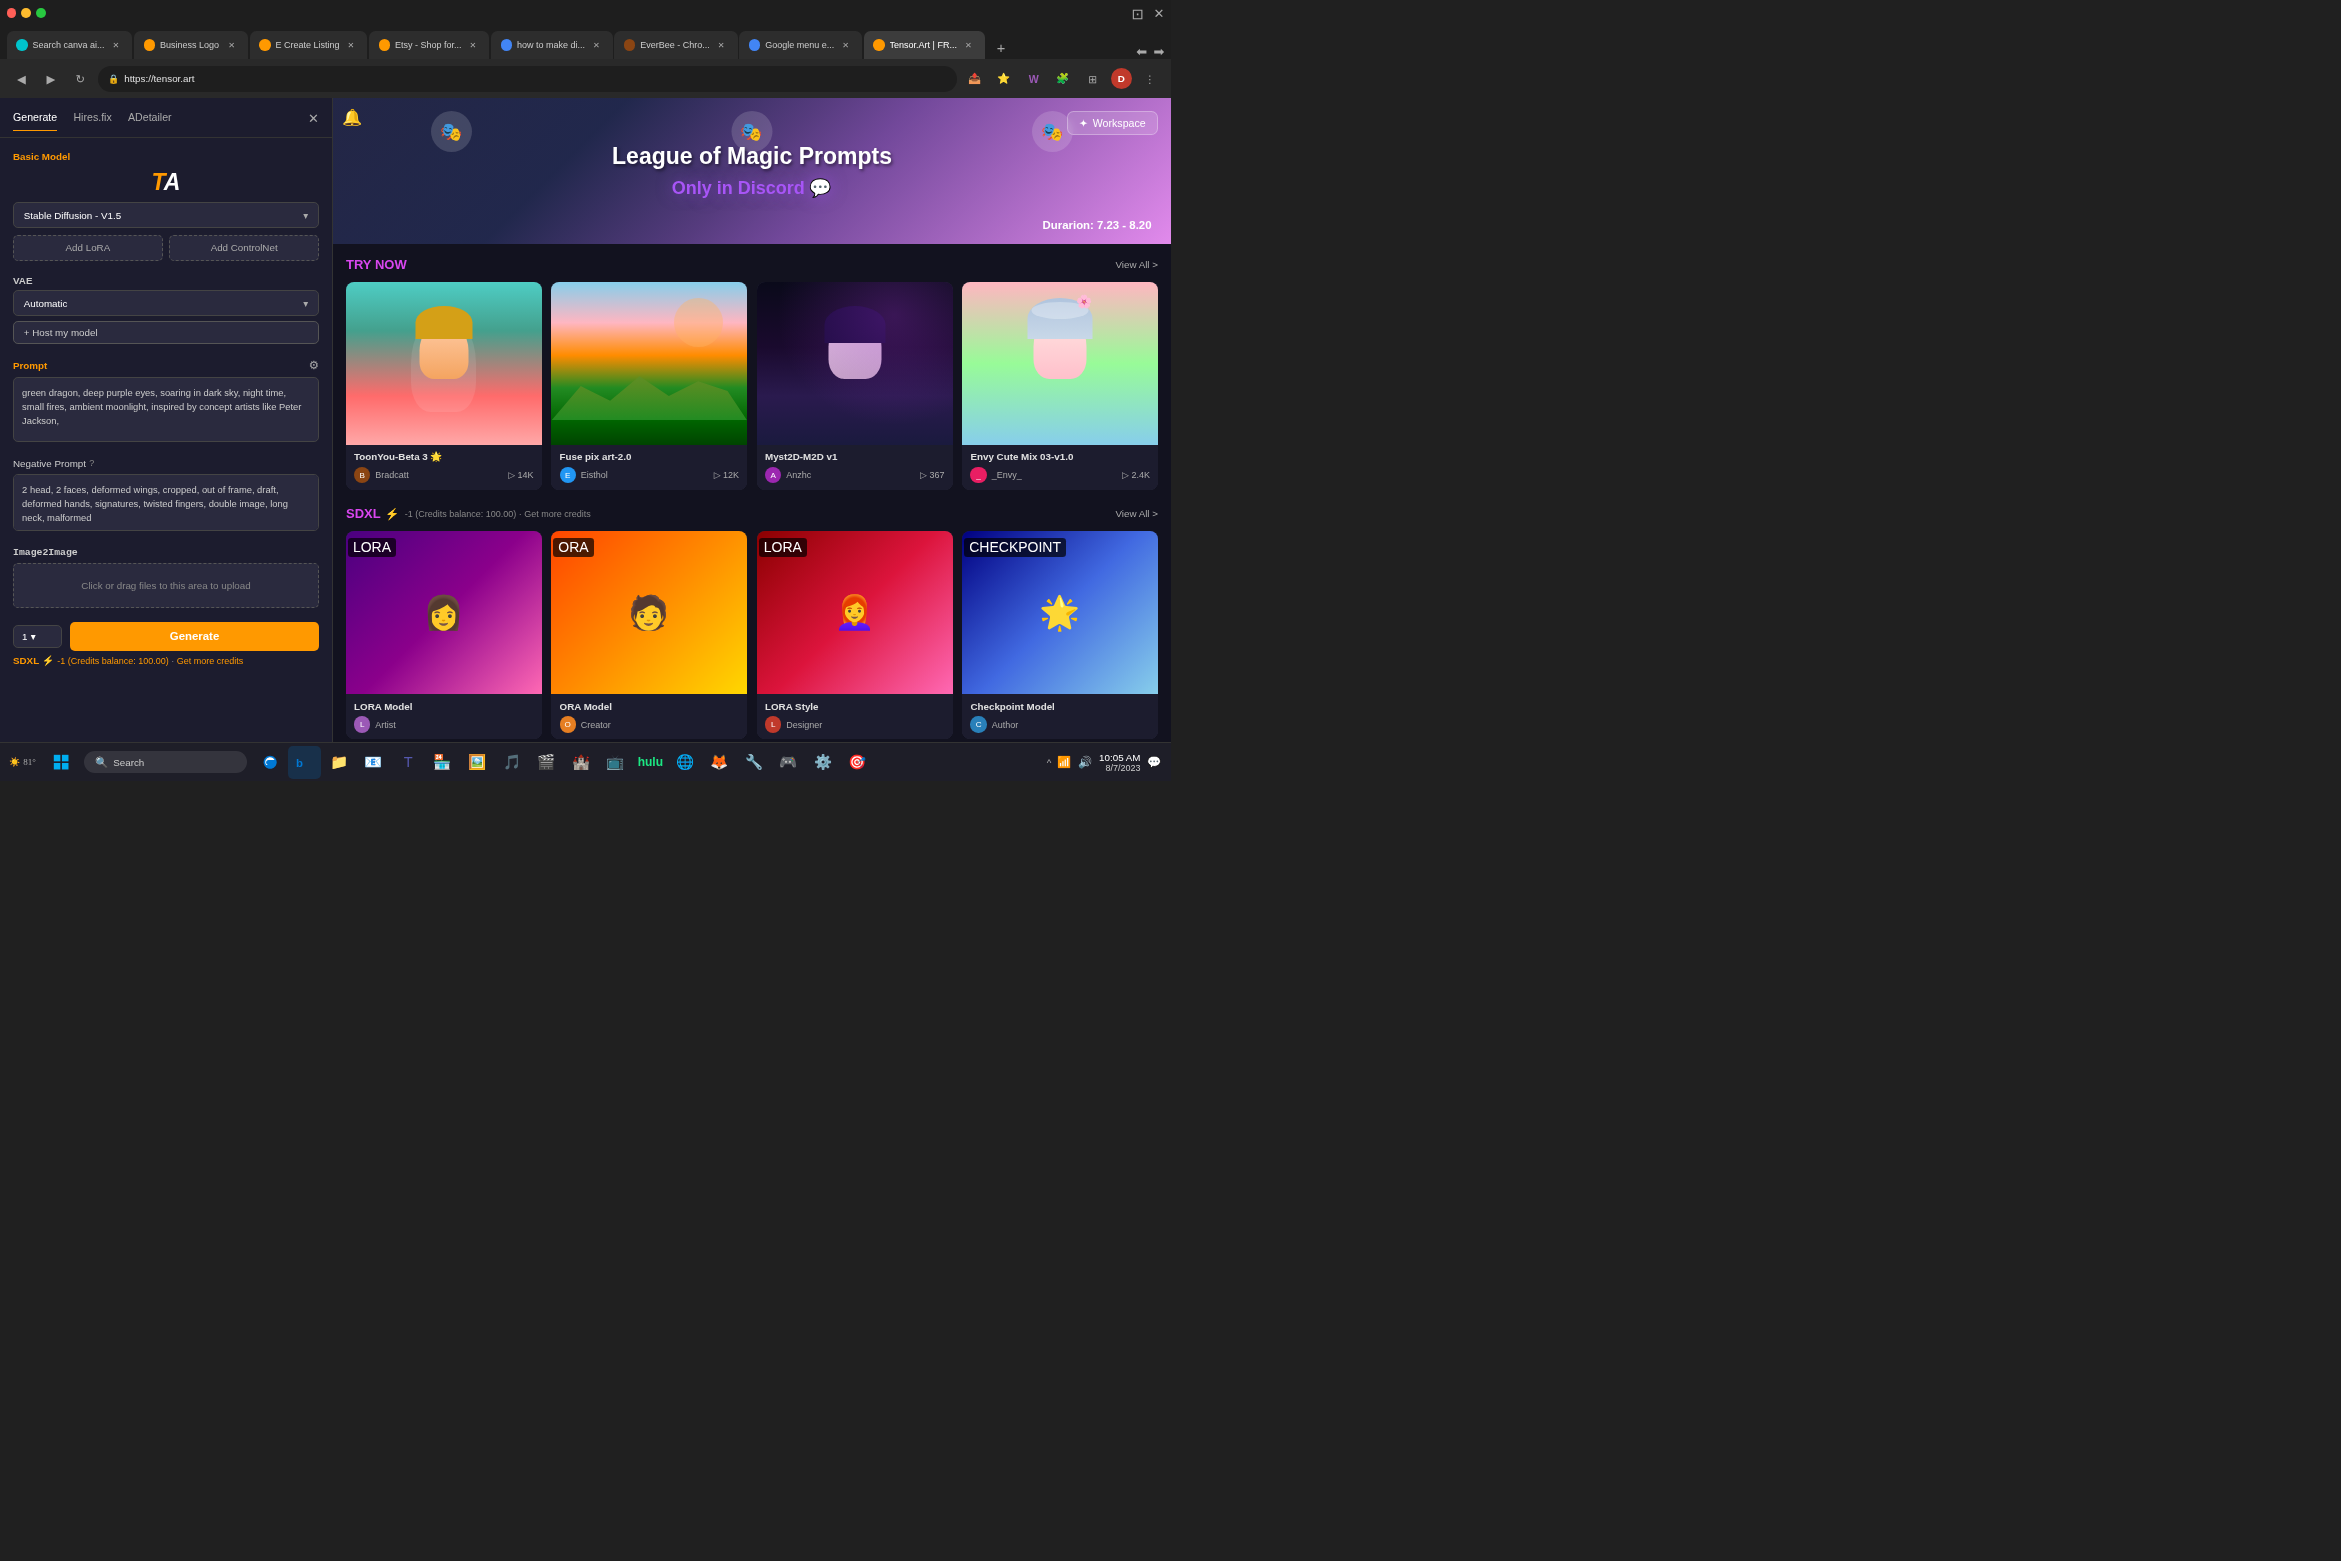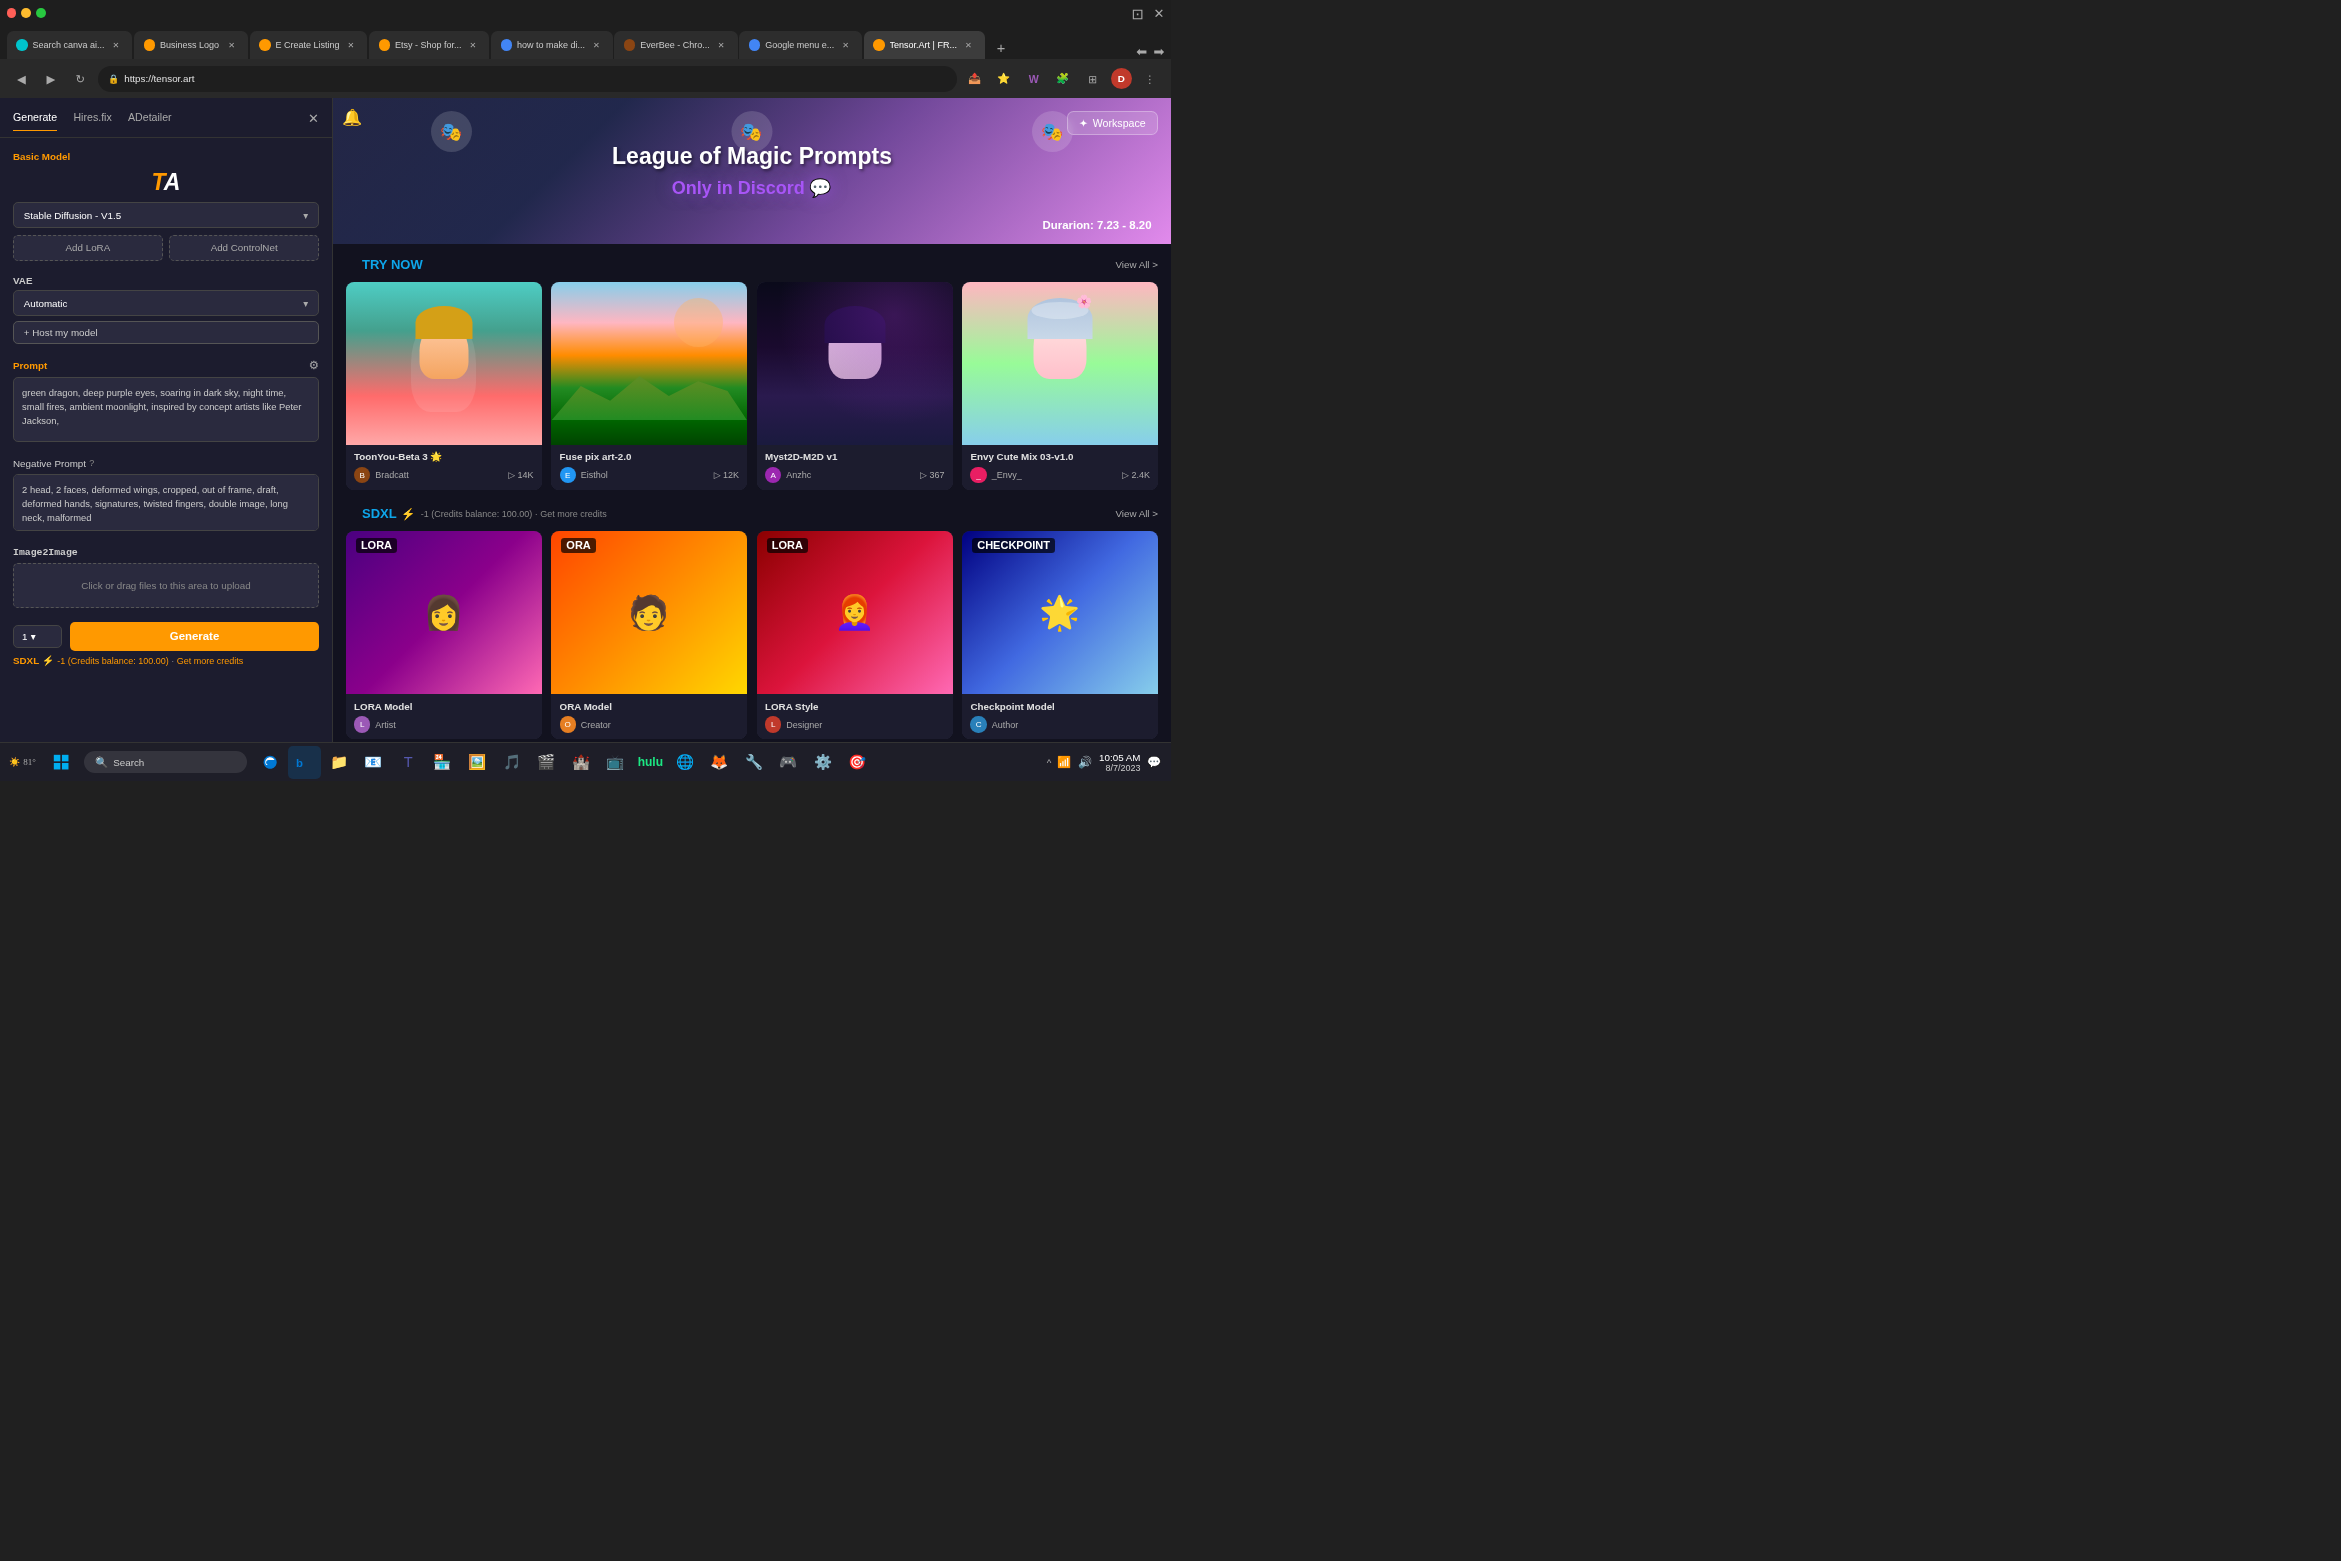--- a/index.html
+++ b/index.html
@@ -72,25 +72,25 @@
     .banner-overlay { position: absolute; inset: 0; background: rgba(0,0,0,0.3); }
     .banner-content { position: absolute; inset: 0; display: flex; align-items: center; justify-content: center; flex-direction: column; gap: 6.5px; }
     .banner-title { font-size: 23px; font-weight: 900; color: #fff; text-shadow: 1.6px 1.6px 3.3px rgba(0,0,0,0.5); }
     .banner-duration { position: absolute; bottom: 13px; right: 19.5px; font-size: 11.4px; font-weight: 600; color: #fff; }
 
     .workspace-btn { position: absolute; top: 13px; right: 13px; background: rgba(255,255,255,0.15); border: 0.8px solid rgba(255,255,255,0.3); border-radius: 6.5px; padding: 4.9px 11.4px; color: #fff; font-size: 10.6px; cursor: pointer; display: flex; align-items: center; gap: 4.9px; backdrop-filter: blur(3.3px); }
 
     
     .gallery-area { flex: 1; overflow-y: auto; padding: 13px; background: #12121f; }
     .section-header { display: flex; align-items: center; justify-content: space-between; margin-bottom: 9.8px; }
-    .section-title { font-size: 13px; font-weight: 700; color: #0ea5e9; margin-left: 16px; }
+    .section-title { font-size: 13px; font-weight: 700; color: #d946ef; }
     .view-all { color: #aaa; font-size: 9.8px; cursor: pointer; }
     .gallery-card { border-radius: 8.1px; overflow: hidden; cursor: pointer; position: relative; background: #2a2a3e; }
     .card-image-placeholder { width: 100%; height: 163px; display: flex; align-items: center; justify-content: center; font-size: 33px; }
-    .card-badge { position: absolute; top: 6.5px; left: 10px; background: rgba(0,0,0,0.7); border-radius: 3.3px; padding: 1.6px 4.9px; font-size: 11px; font-weight: 700; color: #fff; }
+    .card-badge { position: absolute; top: 6.5px; left: 2px; background: rgba(0,0,0,0.7); border-radius: 3.3px; padding: 1.6px 4.9px; font-size: 14px; font-weight: 400; color: #fff; }
     .card-info { padding: 6.5px 8.1px; background: #1c1c2e; }
     .card-name { font-size: 9.8px; font-weight: 600; color: #e0e0e0; margin-bottom: 4.9px; white-space: nowrap; overflow: hidden; text-overflow: ellipsis; }
     .card-meta { display: flex; align-items: center; gap: 4.9px; }
     .card-avatar { width: 16.3px; height: 16.3px; border-radius: 50%; background: #555; display: flex; align-items: center; justify-content: center; font-size: 8.1px; flex-shrink: 0; overflow: hidden; }
     .card-author { font-size: 9px; color: #aaa; flex: 1; }
     .card-plays { font-size: 9px; color: #aaa; display: flex; align-items: center; gap: 2.4px; }
 
     
     .taskbar { height: 39px; background: rgba(30,30,40,0.95); border-top: 0.8px solid #333; display: flex; align-items: center; padding: 0 9.8px; gap: 3.3px; flex-shrink: 0; position: relative; }
     .start-btn { width: 33px; height: 33px; display: flex; align-items: center; justify-content: center; border-radius: 4.9px; cursor: pointer; }

